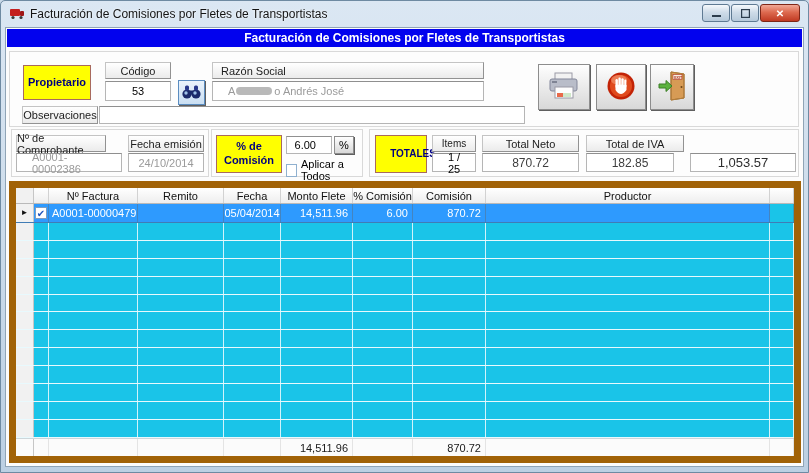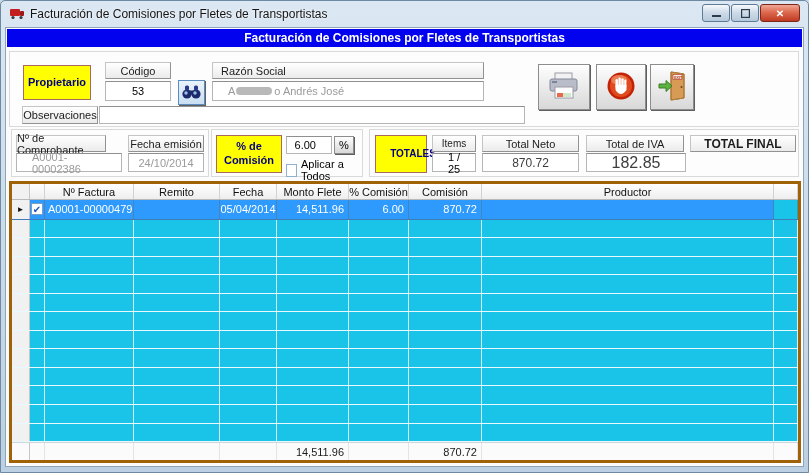--- a/index.html
+++ b/index.html
@@ -57,21 +57,21 @@
   .graytext { color:#9a9a9a; }
   .btn3d {
     position:absolute; background:linear-gradient(#fefefe,#d8d8d8);
     border:1px solid #8d8d8d; box-shadow:1px 1px 0 #5f5f5f;
     display:flex; align-items:center; justify-content:center; cursor:pointer;
   }
   .censor { display:inline-block; width:36px; height:8px; background:#b9b9b9; border-radius:4px; margin:0 2px 0 1px; }
   
   .cb { width:13px; height:13px; background:#fff; border:1px solid #8fb0cf; display:inline-block; margin-right:4px; }
   
-  #grid { position:absolute; left:3px; top:153px; width:792px; height:282px; border:3px solid #a16207; background:#1ac4e8; display:flex; flex-direction:column; }
+  #grid { position:absolute; left:3px; top:153px; width:792px; height:282px; border:7px solid #a16207; background:#1ac4e8; display:flex; flex-direction:column; }
   .grow { display:flex; width:100%; }
   .ghead { height:16px; background:linear-gradient(#ffffff,#eeeeee); border-bottom:1px solid #b9b9b9; color:#111; }
   .ghead .gc { display:flex; align-items:center; justify-content:center; border-right:1px solid #d2d2d2; }
   .gc { height:100%; overflow:hidden; white-space:nowrap; }
   .c-sel { width:18px; background:#f1f1f1; border-right:1px solid #c6c6c6 !important; display:flex; align-items:center; justify-content:center; font-size:8px; color:#111; }
   .c-chk { width:15px; display:flex; align-items:center; justify-content:center; }
   .c-fac { width:89px; }  .c-rem { width:86px; }  .c-fec { width:57px; }
   .c-mon { width:72px; }  .c-pct { width:60px; }  .c-com { width:73px; }
   .c-pro { flex:1; }      .c-last { width:24px; background:#1ac4e8; }
   .cyan-row { height:19px; background:#1ac4e8; border-bottom:1px solid rgba(255,255,255,.9); }
@@ -214,22 +214,22 @@
       </div>
     </div>
 
     <div class="panel" style="left:363px; top:101px; width:430px; height:48px;">
       <div class="ylabel" style="left:5px; top:5px; width:52px; height:38px; font-size:10px;padding-left:24px;">TOTALES</div>
       <div class="plate small" style="left:62px; top:5px; width:44px; height:17px;">Items</div>
       <div class="field" style="left:62px; top:23px; width:44px; height:19px; justify-content:center;">1 / 25</div>
       <div class="plate" style="left:112px; top:5px; width:97px; height:17px;">Total Neto</div>
       <div class="field" style="left:112px; top:23px; width:97px; height:19px; justify-content:center; color:#3e3e3e; font-size:12px;">870.72</div>
       <div class="plate" style="left:216px; top:5px; width:98px; height:17px;">Total de IVA</div>
-      <div class="field" style="left:216px; top:23px; width:100px; height:19px; justify-content:center; color:#3e3e3e; font-size:16px;">182.85</div>
-      <div class="plate" style="left:320px; top:5px; width:106px; height:17px; font-weight:bold; font-size:12px;">TOTAL FINAL</div>
+      <div class="field" style="left:216px; top:23px; width:88px; height:19px; justify-content:center; color:#3e3e3e; font-size:12px;">182.85</div>
+      <div class="field" style="left:320px; top:23px; width:106px; height:19px; justify-content:center; color:#2e2e2e; font-size:13px;">1,053.57</div>
     </div>
 
     <div id="grid">
       <div class="grow ghead">
         <div class="gc c-sel"></div>
         <div class="gc c-chk"></div>
         <div class="gc c-fac">Nº Factura</div>
         <div class="gc c-rem">Remito</div>
         <div class="gc c-fec">Fecha</div>
         <div class="gc c-mon">Monto Flete</div>

